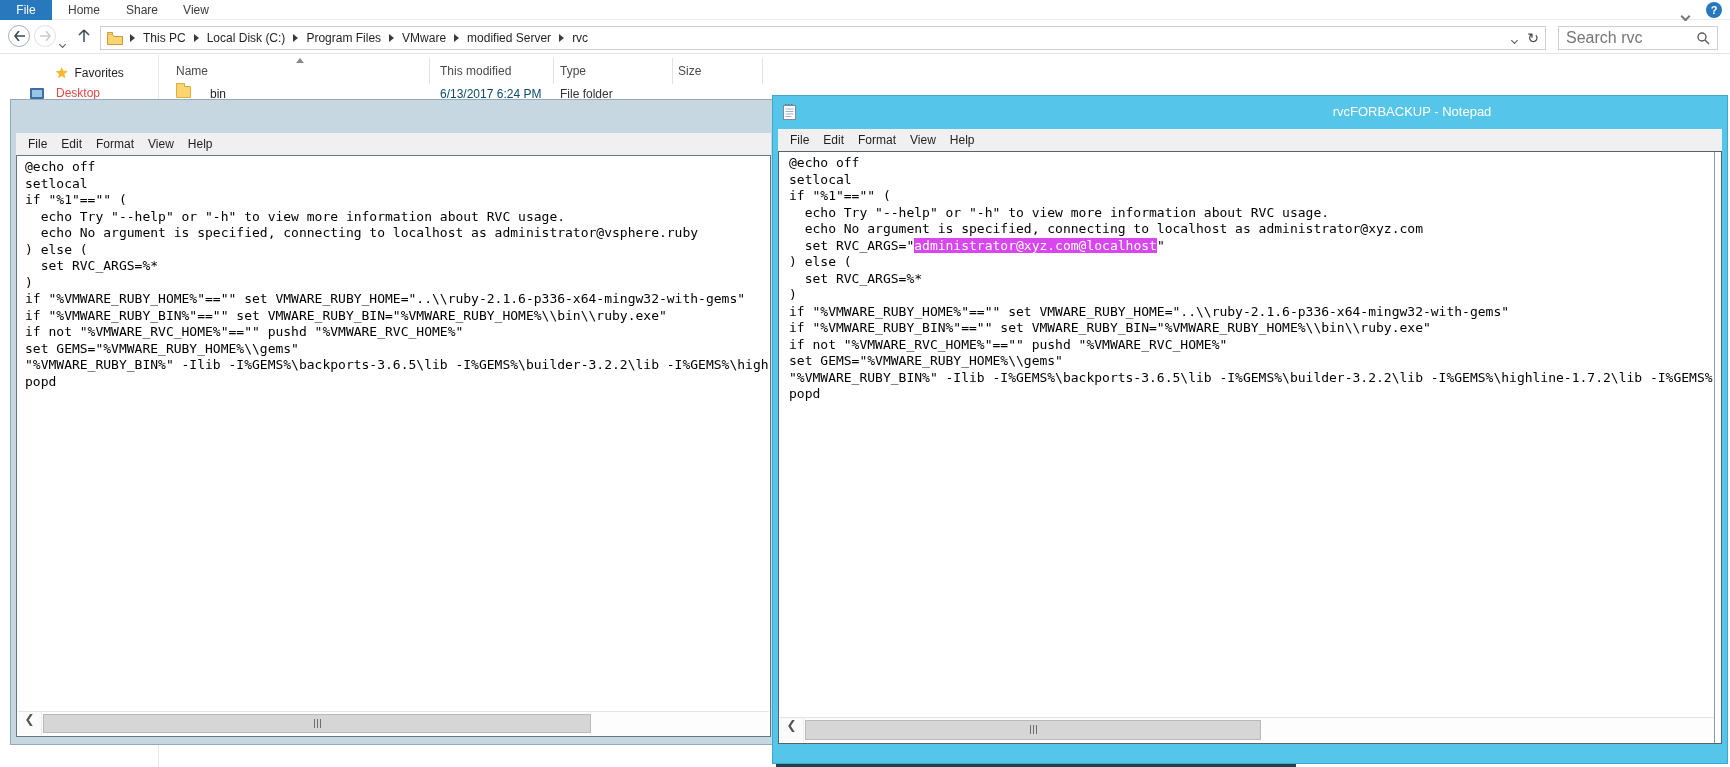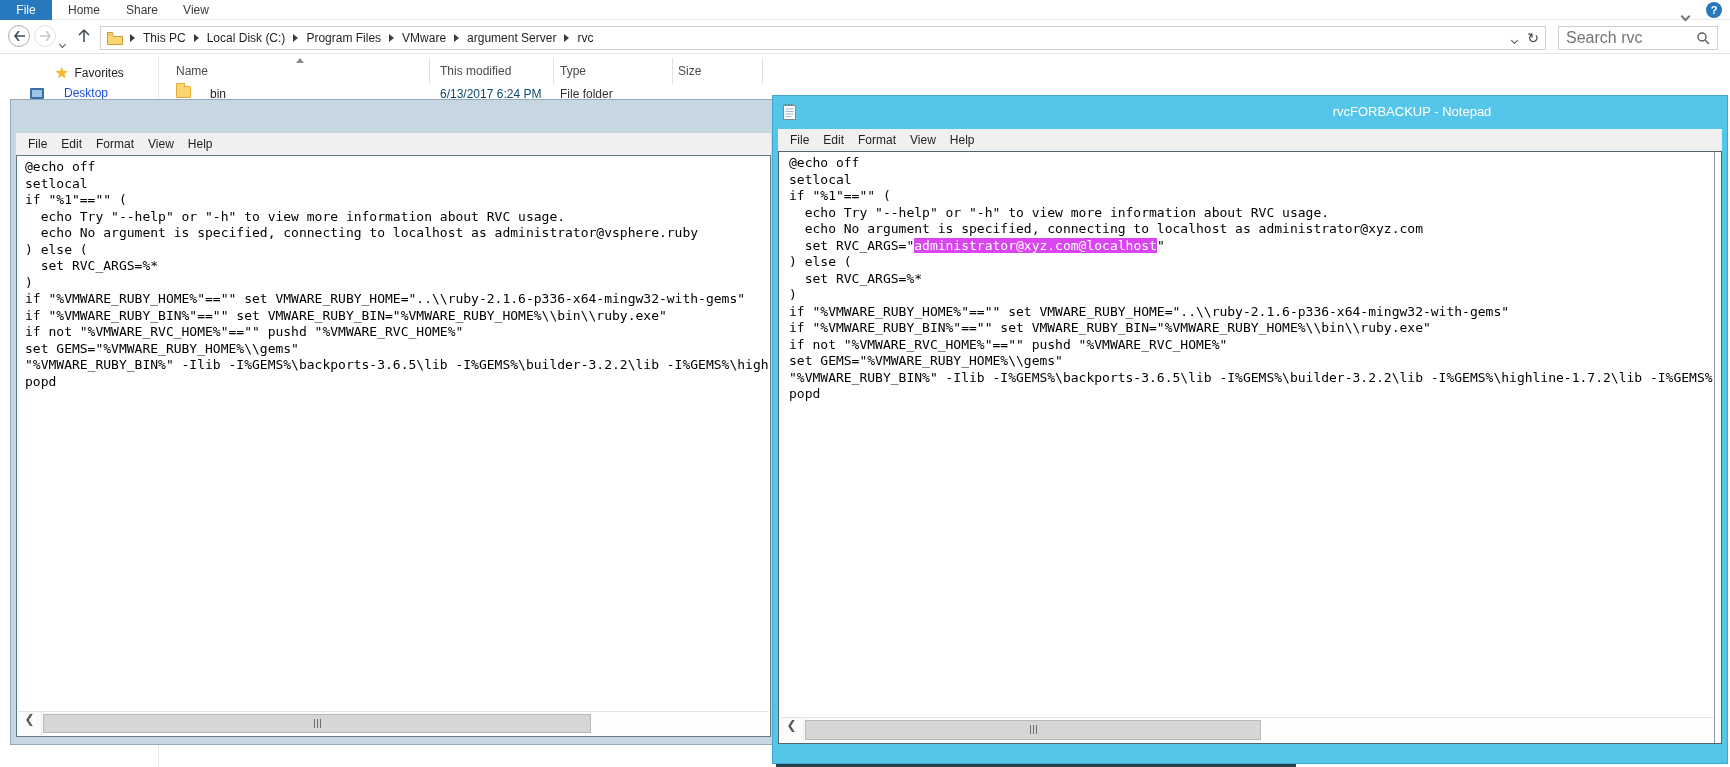--- a/index.html
+++ b/index.html
@@ -42,21 +42,21 @@
 
   .search-box { position:absolute; left:1558px; top:5px; width:160px; height:24px; border:1px solid #cfcfcf;
                 background:#fff; }
   .search-box input { position:absolute; left:7px; top:3px; width:125px; height:16px; border:none; outline:none;
                       font-size:16px; color:#666; font-family:"Liberation Sans", sans-serif; background:transparent; }
   .search-mag { position:absolute; right:7px; top:5px; }
 
   .nav-divider { position:absolute; left:158px; top:55px; width:1px; height:712px; background:#e8e8e8; }
   .favorites { position:absolute; left:55px; top:64px; font-size:12px; color:#1f1f1f; display:flex; align-items:center; gap:6px; }
   .star { color:#fcb827; font-size:15px; text-shadow:0 0 1px #d99c1e; }
-  .nav-item-desktop { position:absolute; left:30px; top:86px; font-size:12px; color:#1d4ed8; display:flex; align-items:center; gap:20px; }
+  .nav-item-desktop { position:absolute; left:30px; top:86px; font-size:12px; color:#ef4444; display:flex; align-items:center; gap:12px; }
   .desk-icon { width:14px; height:11px; background:#9cc3e8; border:2px solid #3a6ea5; border-radius:1px; }
 
   .col-label { position:absolute; top:64px; font-size:12px; color:#4a4a4a; }
   .col-sep { position:absolute; top:58px; width:1px; height:26px; background:#e2e2e2; }
   .sort-tri { position:absolute; left:296px; top:58px; width:0; height:0; border-left:4px solid transparent;
               border-right:4px solid transparent; border-bottom:5px solid #8a8a8a; }
   .file-row { position:absolute; left:0; top:86px; width:776px; height:18px; font-size:12px; color:#1f1f1f; }
   .file-row .cell { position:absolute; top:1px; white-space:nowrap; }
   .folder-icon { display:inline-block; width:15px; height:12px; background:#fbd56f; border:1px solid #e0ae3c;
                  border-radius:1px; position:relative; }
@@ -151,21 +151,21 @@
         <div id="breadcrumb" style="display:flex;align-items:center;">
             <span class="crumb-sep"></span>
             <span class="crumb">This PC</span>
             <span class="crumb-sep"></span>
             <span class="crumb">Local Disk (C:)</span>
             <span class="crumb-sep"></span>
             <span class="crumb">Program Files</span>
             <span class="crumb-sep"></span>
             <span class="crumb">VMware</span>
             <span class="crumb-sep"></span>
-            <span class="crumb">argument Server</span>
+            <span class="crumb">modified Server</span>
             <span class="crumb-sep"></span>
             <span class="crumb">rvc</span>
           </div>
         <div class="addr-right">
           <span><span class="chev" style="width:5px;height:5px;border-width:1px;border-color:#555;"></span></span>
           <span class="refresh-glyph">↻</span>
         </div>
       </div>
 
       <div class="search-box">

